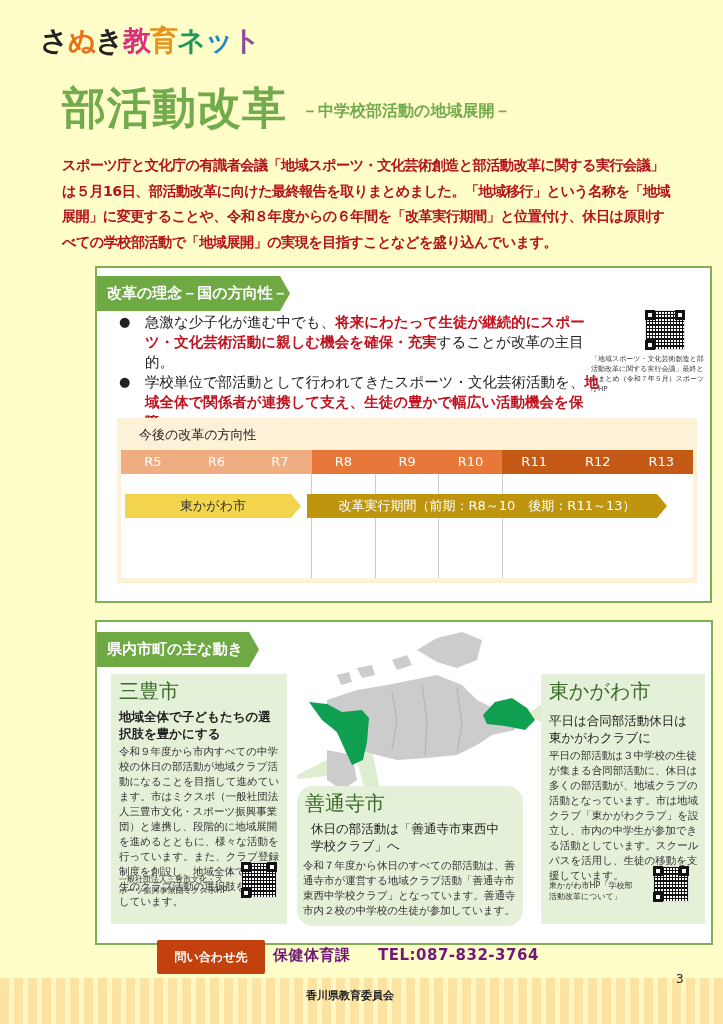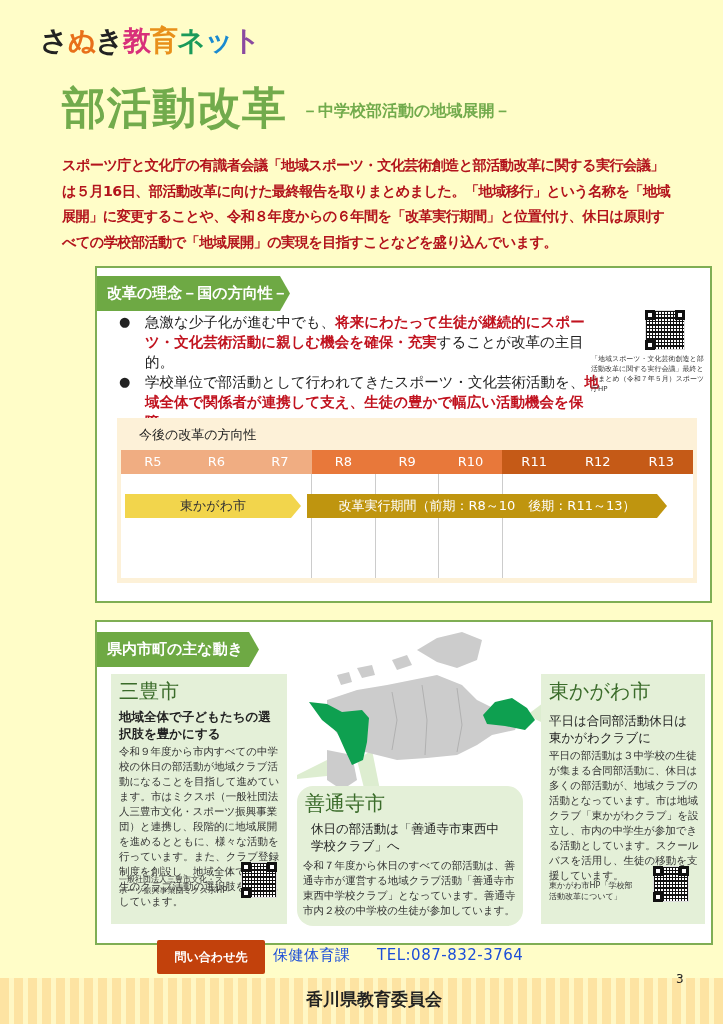--- a/index.html
+++ b/index.html
@@ -83,26 +83,26 @@
   .card-src { font-size: 8px; color: #333; line-height: 11px; }
 
   .card-mitoyo { left: 14px; top: 52px; width: 176px; height: 250px; }
   .card-zentsuji { left: 200px; top: 164px; width: 226px; height: 140px; border-radius: 16px; }
   .card-higashi { left: 444px; top: 52px; width: 164px; height: 250px; }
 
   .map { left: 200px; top: 8px; width: 250px; height: 170px; }
 
   
   .contact-btn { left: 157px; top: 940px; width: 108px; height: 34px; background: #c2410c; color: #fff; font-weight: bold; font-size: 12px; line-height: 34px; text-align: center; border-radius: 2px; }
-  .contact-text { left: 273px; top: 944px; font-size: 15px; color: #1d4ed8; line-height: 22px; letter-spacing: 0.5px; }
+  .contact-text { left: 273px; top: 944px; font-size: 15px; color: #701a75; line-height: 22px; letter-spacing: 0.5px; font-weight: bold; }
 
   
   .footer { left: 0; top: 978px; width: 723px; height: 46px;
     background: repeating-linear-gradient(90deg, #fde3a2 0, #fde3a2 9px, #fff7c4 9px, #fff7c4 14px); }
-  .footer-org { left: 306px; top: 988px; font-size: 17px; font-weight: bold; color: #222; }
+  .footer-org { left: 306px; top: 988px; font-size: 11px; font-weight: bold; color: #222; }
   .page-num { left: 676px; top: 972px; font-size: 12px; color: #222; }
 </style>
 </head>
 <body>
 
 <div class="abs logo" id="logo"><span style="color: rgb(34, 34, 34);">さ</span><span style="color: rgb(232, 112, 26);">ぬ</span><span style="color: rgb(34, 34, 34);">き</span><span style="color: rgb(216, 48, 122);">教</span><span style="color: rgb(232, 144, 26);">育</span><span style="color: rgb(26, 154, 90);">ネ</span><span style="color: rgb(26, 138, 208);">ッ</span><span style="color: rgb(138, 74, 160);">ト</span></div>
 
 <div class="abs title">部活動改革</div>
 <div class="abs subtitle">－中学校部活動の地域展開－</div>
 

